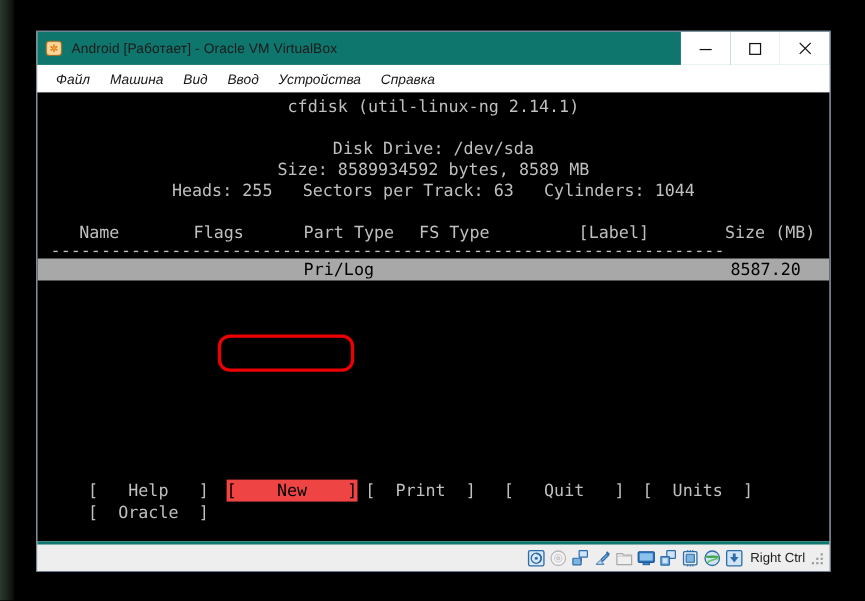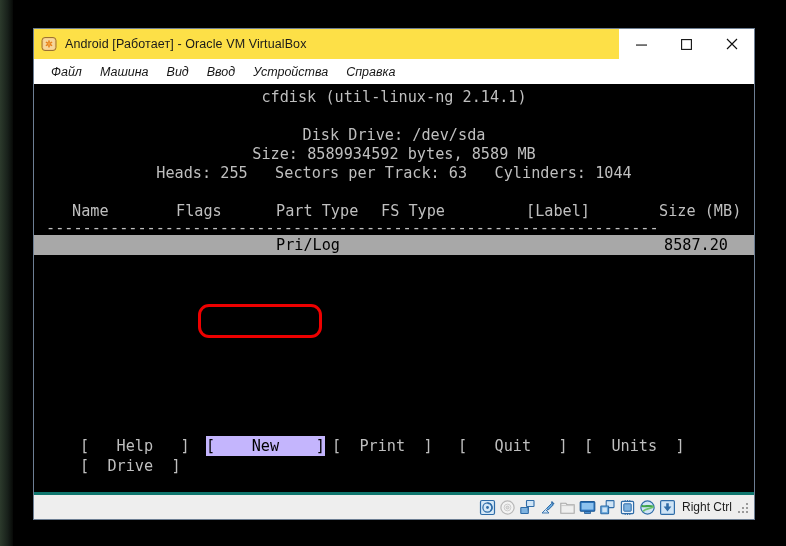--- a/index.html
+++ b/index.html
@@ -39,21 +39,21 @@
     border: 1px solid #6d7e93;
     box-sizing: border-box;
     display: flex;
     flex-direction: column;
     box-shadow: 0 0 0 1px rgba(0,0,0,0.35);
   }
 
   
   #title-bar {
     height: 30px;
-    background: #fde047;
+    background: #0f766e;
     display: flex;
     align-items: center;
     flex: 0 0 auto;
     position: relative;
   }
   #app-icon {
     width: 16px; height: 16px;
     margin-left: 7px;
     margin-right: 8px;
     flex: 0 0 auto;
@@ -160,21 +160,21 @@
     height: 20px;
     line-height: 20px;
     white-space: pre;
   }
   .btn {
     position: absolute;
     top: 0;
     white-space: pre;
   }
   .btn-selected {
-    background: #c4b5fd;
+    background: #ef4444;
     color: #000000;
     text-align: center;
   }
   #new-highlight {
     position: absolute;
     border: 3px solid #ee0000;
     border-radius: 11px;
     pointer-events: none;
   }
   #status-line {
@@ -307,21 +307,21 @@
 
     <div id="btn-rows">
       <div class="btn-line">
         <span class="btn" style="left:46px">[   <span>Help</span>   ]</span>
         <span class="btn btn-selected" style="left:172px">[    <span>New</span>    ]</span>
         <span class="btn" style="left:298px">[  <span>Print</span>  ]</span>
         <span class="btn" style="left:424px">[   <span>Quit</span>   ]</span>
         <span class="btn" style="left:550px">[  <span>Units</span>  ]</span>
       </div>
       <div class="btn-line">
-        <span class="btn" style="left:46px">[  <span>Drive</span>  ]</span>
+        <span class="btn" style="left:46px">[  <span>Oracle</span>  ]</span>
       </div>
     </div>
 
     <div id="new-highlight" style="left:164px; top:220px; width:118px; height:28px;"></div>
 
     <div id="status-line" class="trow">Create new partition from free space_</div>
   </div>
 
   <div id="status-bar">
     <div id="status-icons">

